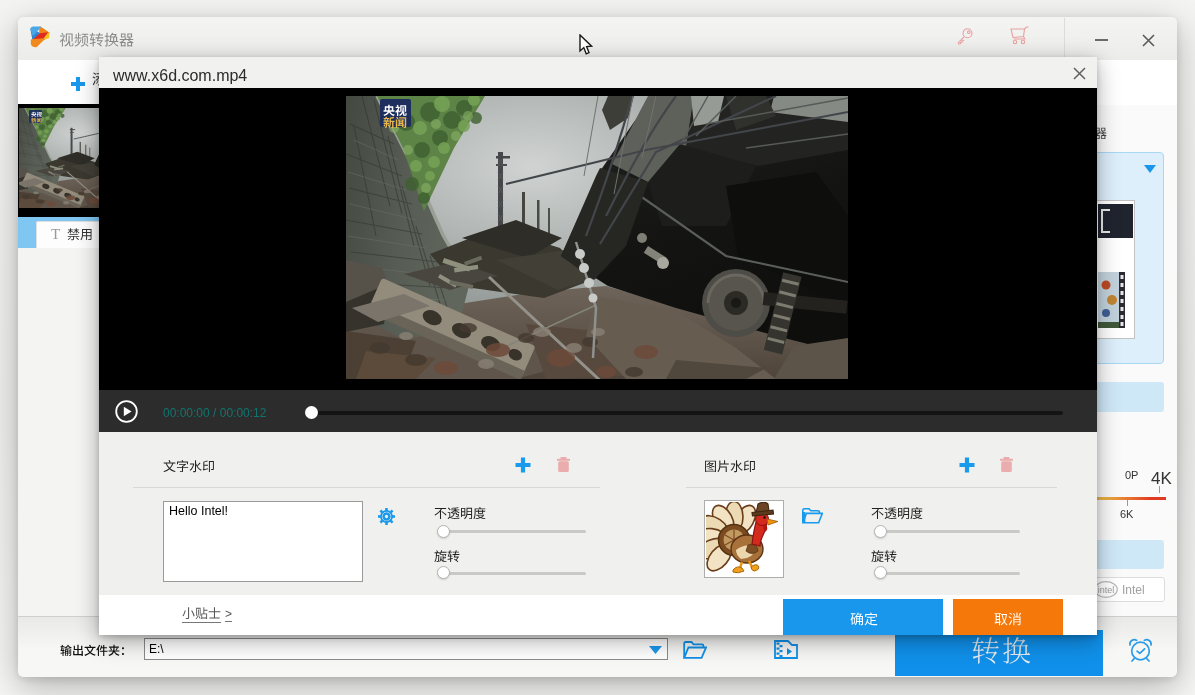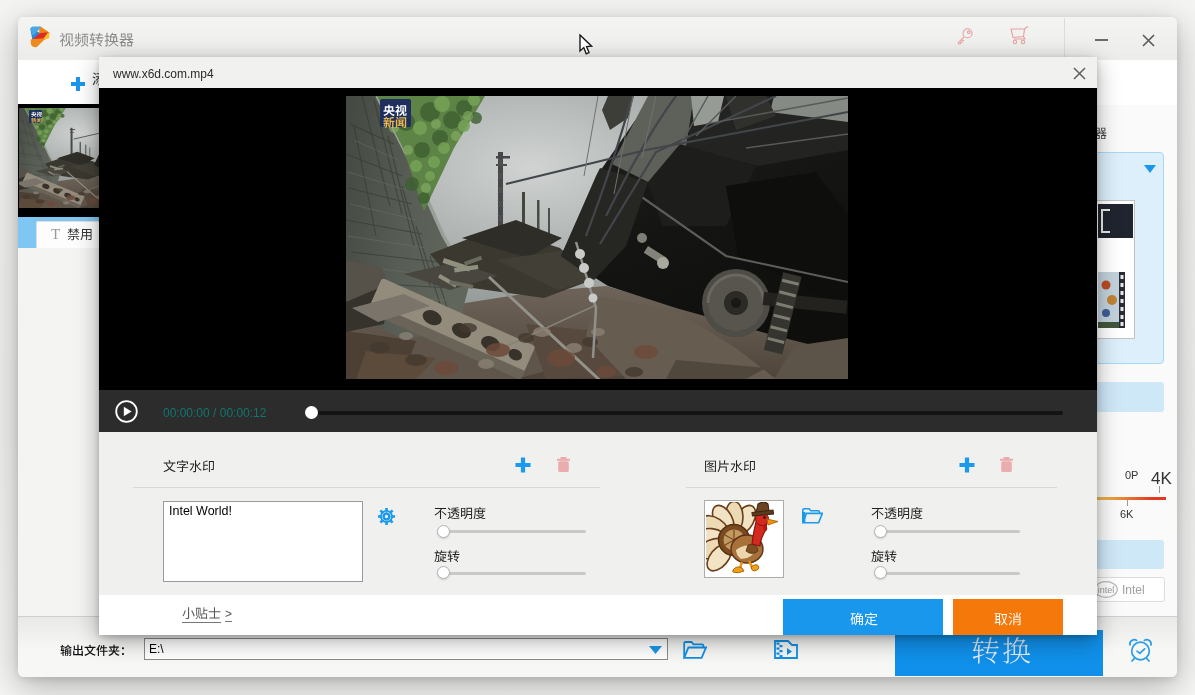--- a/index.html
+++ b/index.html
@@ -366,21 +366,21 @@
     </svg></div>
 <svg class="abs" style="left:1127px;top:637px" width="27" height="25" viewBox="0 0 27 25" fill="none" stroke="#2a9ce8" stroke-width="1.7">
 <circle cx="13.5" cy="14" r="8.8"></circle>
 <path d="M10 14.2 L12.8 16.4 L17.6 11.8" stroke-linecap="round" stroke-linejoin="round"></path>
 <path d="M9.7 3.4 A4.4 4.4 0 0 0 3.0 8.0" stroke-linecap="round"></path>
 <path d="M17.3 3.4 A4.4 4.4 0 0 1 24.0 8.0" stroke-linecap="round"></path>
 <path d="M7.2 21.6 L5.0 24.0 M19.8 21.6 L22.0 24.0" stroke-linecap="round"></path>
 </svg>
 <div class="abs" style="left:99px;top:57px;width:998px;height:578px;background:#fff;box-shadow:0 6px 22px rgba(0,0,0,0.33),0 2px 6px rgba(0,0,0,0.18)"></div>
 <div class="abs" style="left:99px;top:57px;width:998px;height:31px;background:#f1f1f0"></div>
-<div class="abs" style="left:113px;top:66.5px;font-size:12px;color:#2b2b2b">www.x6d.com.mp4</div>
+<div class="abs" style="left:113px;top:66.5px;font-size:16px;color:#2b2b2b">www.x6d.com.mp4</div>
 <svg class="abs" style="left:1073px;top:67px" width="13" height="13" viewBox="0 0 13 13" stroke="#606060" stroke-width="1.5">
     <path d="M1 1 L12 12 M12 1 L1 12"></path>
   </svg>
 <div class="abs" style="left:99px;top:88px;width:998px;height:302px;background:#000"></div>
 <div class="abs" style="left:346px;top:96px;width:502px;height:283px"><svg width="502" height="283" viewBox="0 0 502 283" preserveAspectRatio="none" xmlns="http://www.w3.org/2000/svg">
 <defs>
 <radialGradient id="fogv" cx="37%" cy="25%" r="50%">
           <stop offset="0%" stop-color="#d0d3d2"></stop>
           <stop offset="65%" stop-color="#abb0ae"></stop>
           <stop offset="100%" stop-color="#959b98"></stop>
@@ -613,21 +613,21 @@
 <svg class="abs" style="left:514.5px;top:456.5px" width="16" height="16" viewBox="0 0 16 16">
     <path d="M8 0.5 V15.5 M0.5 8 H15.5" stroke="#1a9aec" stroke-width="4.2"></path>
   </svg>
 <svg class="abs" style="left:556.5px;top:457px" width="13" height="15" viewBox="0 0 13 15" fill="#eaacac">
 <rect x="1.2" y="4.2" width="10.6" height="10.8" rx="1.5"></rect>
     <rect x="0" y="1.8" width="13" height="2"></rect>
     <rect x="3.5" y="0" width="6" height="2.2" rx="0.6"></rect>
   </svg>
 <div class="abs" style="left:133px;top:487px;width:467px;height:1px;background:#d8d8d7"></div>
 <div class="abs" style="left:163px;top:501px;width:200px;height:81px;background:#fff;border:1px solid #9a9a9a"></div>
-<div class="abs" style="left:169px;top:504px;font-size:12.5px;color:#000">Intel World!</div>
+<div class="abs" style="left:169px;top:504px;font-size:12.5px;color:#000">Hello Intel!</div>
 <svg class="abs" style="left:378px;top:508px" width="17" height="17" viewBox="0 0 17 17">
 <circle cx="8.5" cy="8.5" r="5.6" fill="none" stroke="#1a9aec" stroke-width="1.7"></circle>
 <g fill="#1a9aec">
       <rect x="13.70" y="7.20" width="3.4" height="2.6" transform="rotate(0 15.40 8.50)"></rect>
       <rect x="11.68" y="12.08" width="3.4" height="2.6" transform="rotate(45 13.38 13.38)"></rect>
       <rect x="6.80" y="14.10" width="3.4" height="2.6" transform="rotate(90 8.50 15.40)"></rect>
       <rect x="1.92" y="12.08" width="3.4" height="2.6" transform="rotate(135 3.62 13.38)"></rect>
       <rect x="-0.10" y="7.20" width="3.4" height="2.6" transform="rotate(180 1.60 8.50)"></rect>
       <rect x="1.92" y="2.32" width="3.4" height="2.6" transform="rotate(225 3.62 3.62)"></rect>
       <rect x="6.80" y="0.30" width="3.4" height="2.6" transform="rotate(270 8.50 1.60)"></rect>

